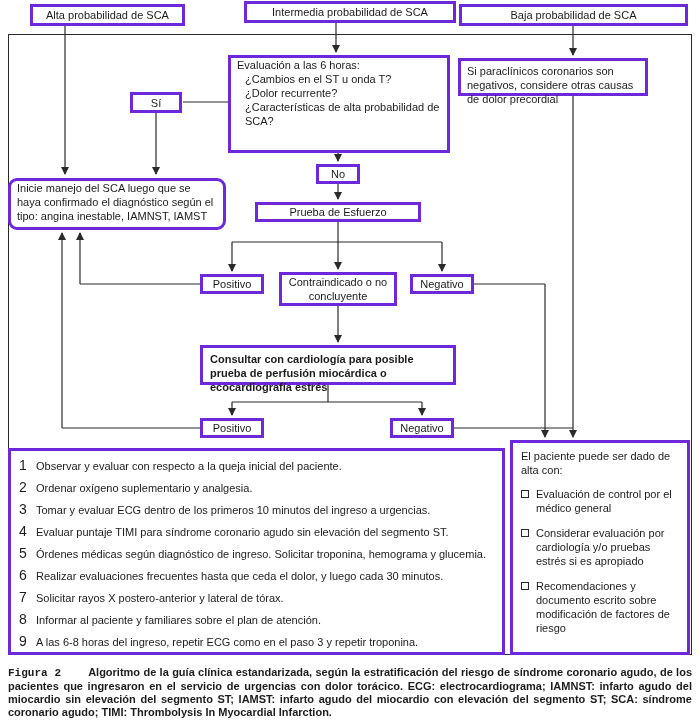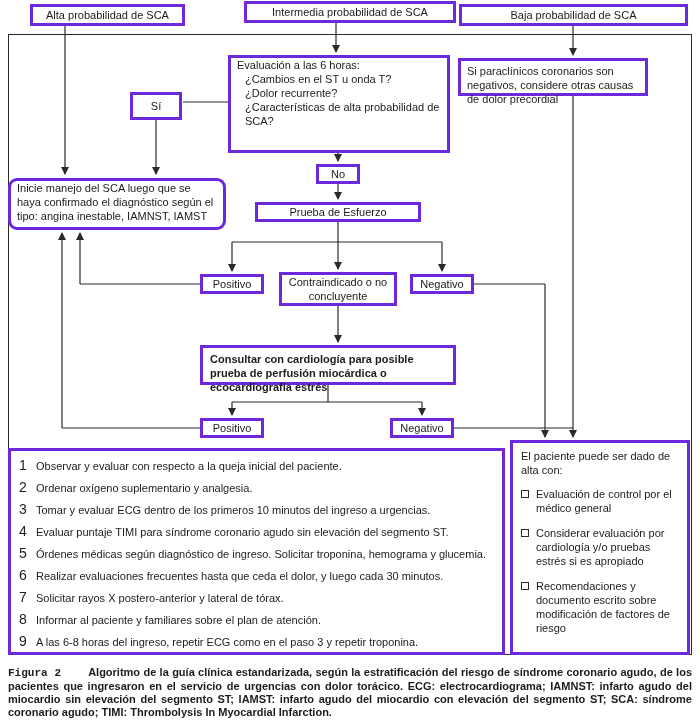--- a/index.html
+++ b/index.html
@@ -101,21 +101,21 @@
 
   <div class="box pad" style="left:228px; top:55px; width:222px; height:98px;">
     <div>Evaluación a las 6 horas:</div>
     <div class="eval-q">¿Cambios en el ST u onda T?</div>
     <div class="eval-q">¿Dolor recurrente?</div>
     <div class="eval-q">¿Características de alta probabilidad de SCA?</div>
   </div>
 
   <div class="box" style="left:458px; top:58px; width:190px; height:38px; padding:3px 6px;">Si paraclínicos coronarios son negativos, considere otras causas de dolor precordial</div>
 
-  <div class="box center" style="left:130px; top:92px; width:52px; height:28px;">Sí</div>
+  <div class="box center" style="left:130px; top:92px; width:52px; height:21px;">Sí</div>
   <div class="box center" style="left:316px; top:164px; width:44px; height:20px;">No</div>
 
   <div class="box pad" style="left:8px; top:178px; width:218px; height:52px;border-radius:9px;">Inicie manejo del SCA luego que se haya confirmado el diagnóstico según el tipo: angina inestable, IAMNST, IAMST</div>
 
   <div class="box center" style="left:255px; top:202px; width:166px; height:20px;">Prueba de Esfuerzo</div>
 
   <div class="box center" style="left:200px; top:274px; width:64px; height:20px;">Positivo</div>
   <div class="box center" style="left:279px; top:272px; width:118px; height:34px; padding:2px;">Contraindicado o no concluyente</div>
   <div class="box center" style="left:410px; top:274px; width:64px; height:20px;">Negativo</div>
 

